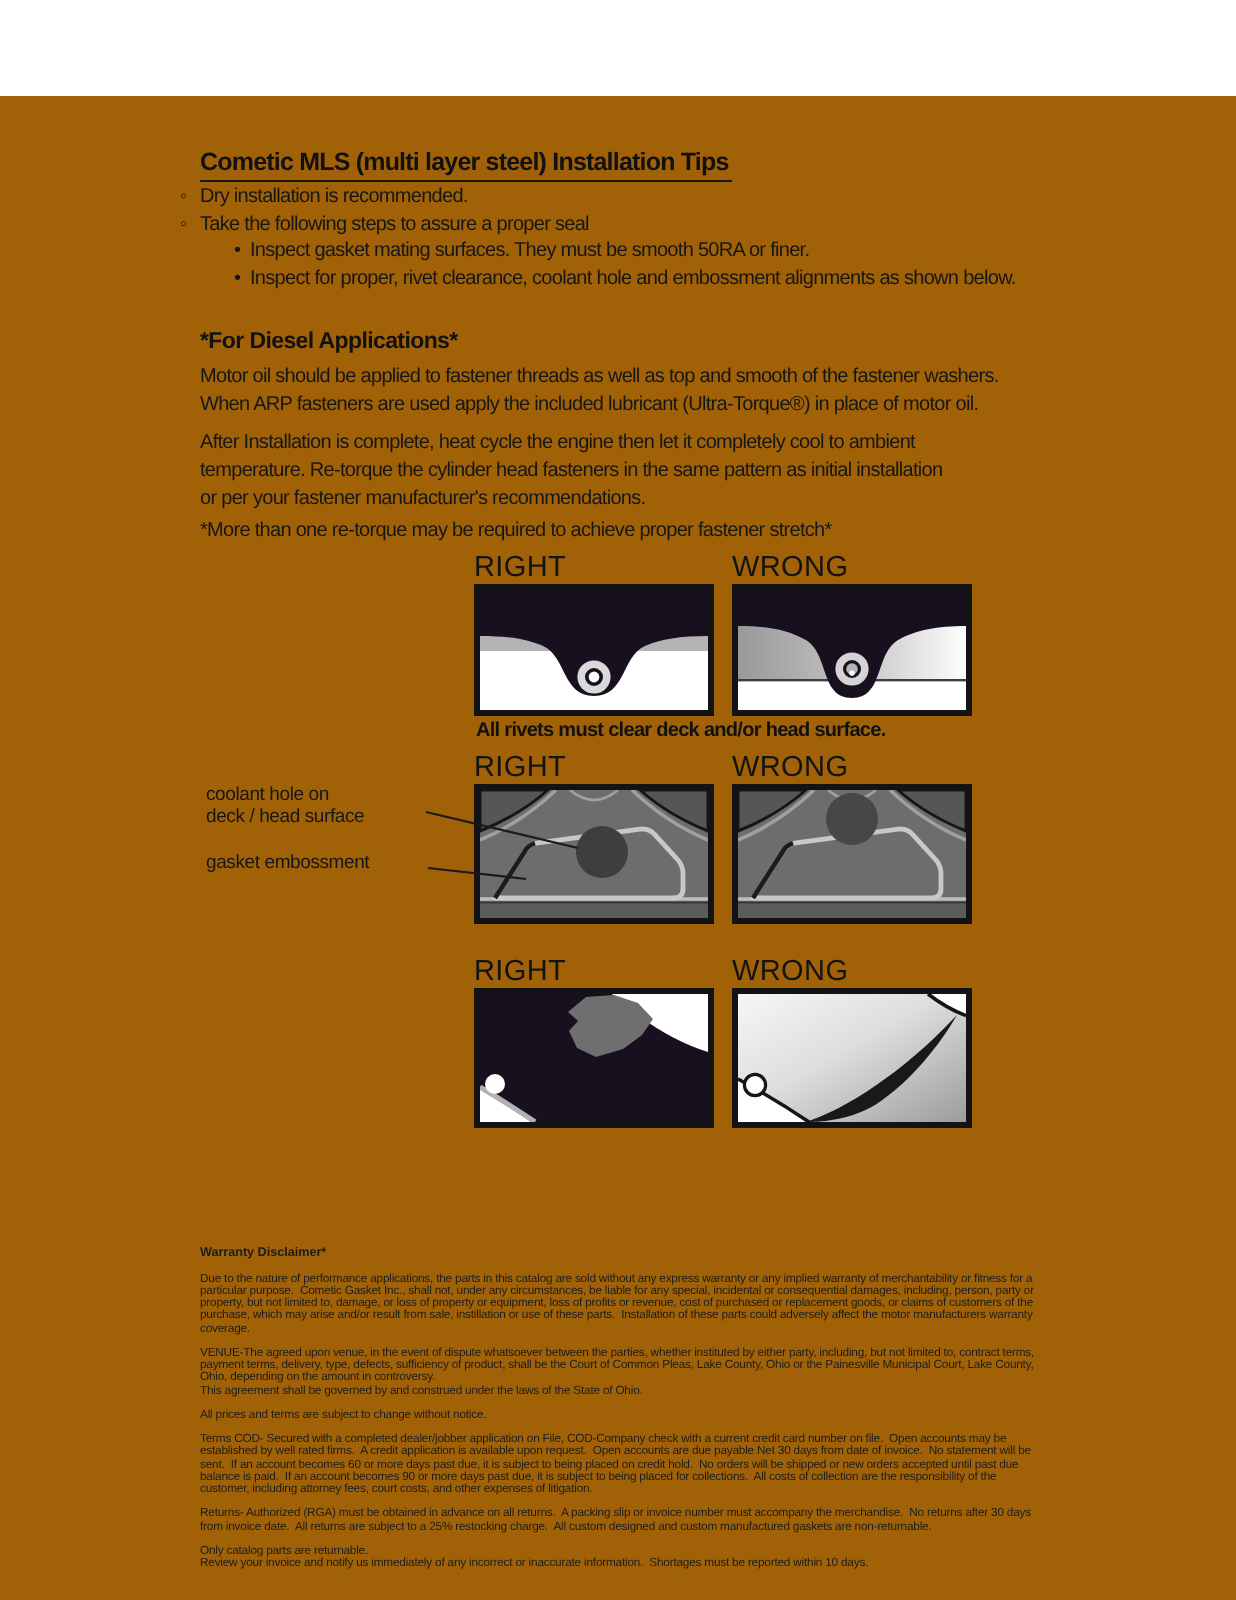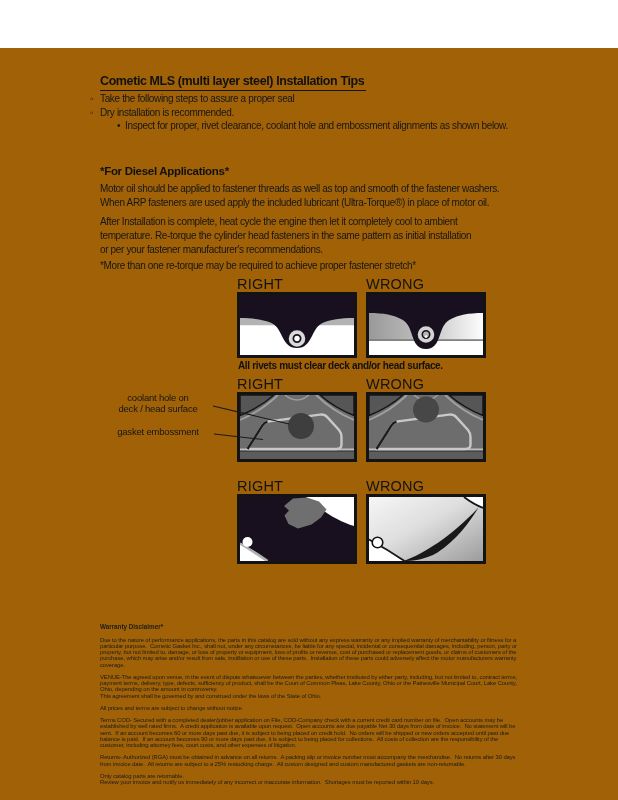--- a/index.html
+++ b/index.html
@@ -30,41 +30,42 @@
   .p-note { top:211px; }
 
   .dg-label {
     width:120px; font-size:14.5px; letter-spacing:0.2px; color:#131313;
   }
   .cap {
     left:238px; font-weight:bold; font-size:10px; letter-spacing:-0.35px; line-height:11.5px;
     white-space:pre-line; color:#111; width:300px;
   }
   .anno {
-    left:103px; width:110px; text-align:center; font-size:9.5px; line-height:10.5px;
+    left:103px; width:110px; text-align:left; font-size:9.5px; line-height:10.5px;
     letter-spacing:-0.2px; white-space:pre-line; color:#161616;
   }
   svg.panel { position:absolute; }
   svg.ptr { position:absolute; z-index:5; }
 
   .footer { left:100px; top:575px; width:419px; color:#1c1c1c; }
   .wd-heading { font-size:6.3px; font-weight:bold; margin:0 0 6.5px 0; }
   .fp { font-size:5.9px; line-height:6.25px; letter-spacing:-0.1px; margin:0 0 6px 0; white-space:pre-wrap; }
   .page-code { left:388px; top:756px; font-size:13.5px; color:#262626; }
 </style>
 </head>
 <body>
 
 <div id="page">
 
   <div class="abs doc-title">Cometic MLS (multi layer steel) Installation Tips</div>
 
   <div class="abs tips">
+    <div class="tip l1"><span class="mk">◦</span><span>Dry installation is recommended.</span></div>
     <div class="tip l1"><span class="mk">◦</span><span>Take the following steps to assure a proper seal</span></div>
-    <div class="tip l1"><span class="mk">◦</span><span>Dry installation is recommended.</span></div>
+    <div class="tip l2"><span class="mk">•</span><span>Inspect gasket mating surfaces.  They must be smooth 50RA or finer.</span></div>
     <div class="tip l2"><span class="mk">•</span><span>Inspect for proper, rivet clearance, coolant hole and embossment alignments as shown below.</span></div>
   </div>
 
   <div class="abs diesel-heading">*For Diesel Applications*</div>
   <div class="abs bodypara p-oil">Motor oil should be applied to fastener threads as well as top and smooth of the fastener washers.
 When ARP fasteners are used apply the included lubricant (Ultra-Torque®) in place of motor oil.</div>
   <div class="abs bodypara p-note">*More than one re-torque may be required to achieve proper fastener stretch*</div>
   <div class="abs bodypara p-retorque">After Installation is complete, heat cycle the engine then let it completely cool to ambient
 temperature. Re-torque the cylinder head fasteners in the same pattern as initial installation
 or per your fastener manufacturer's recommendations.</div>

